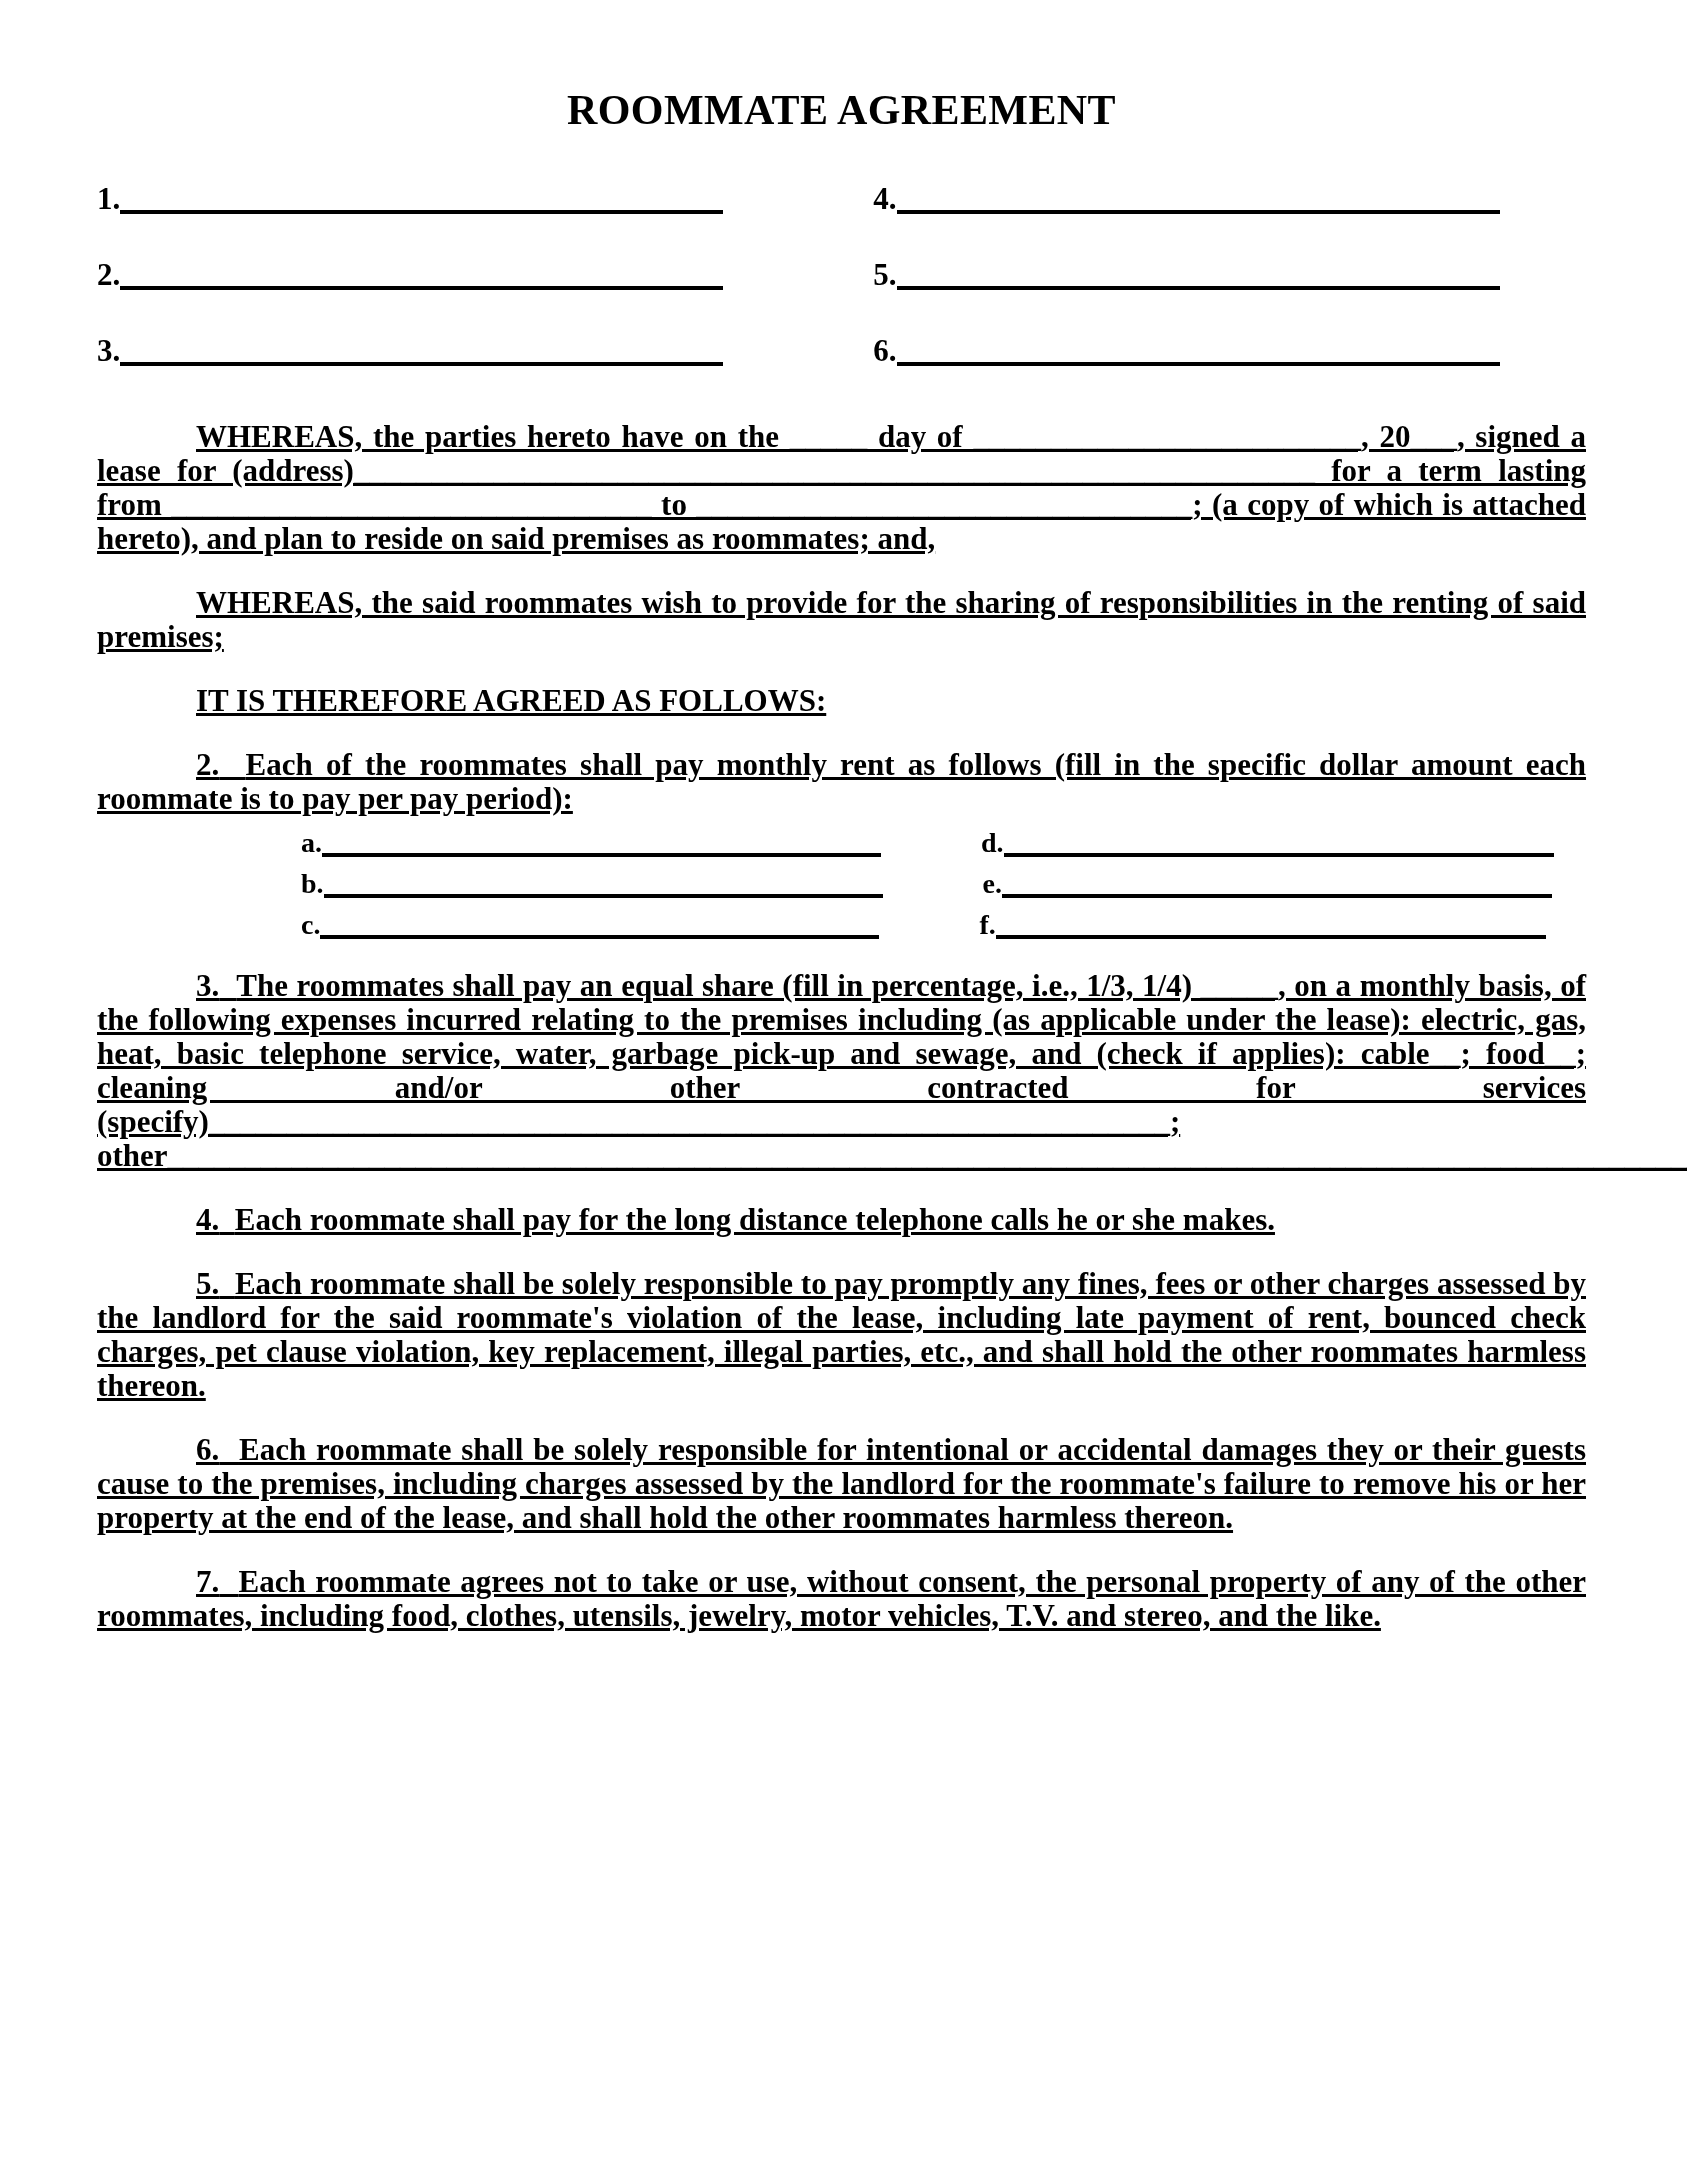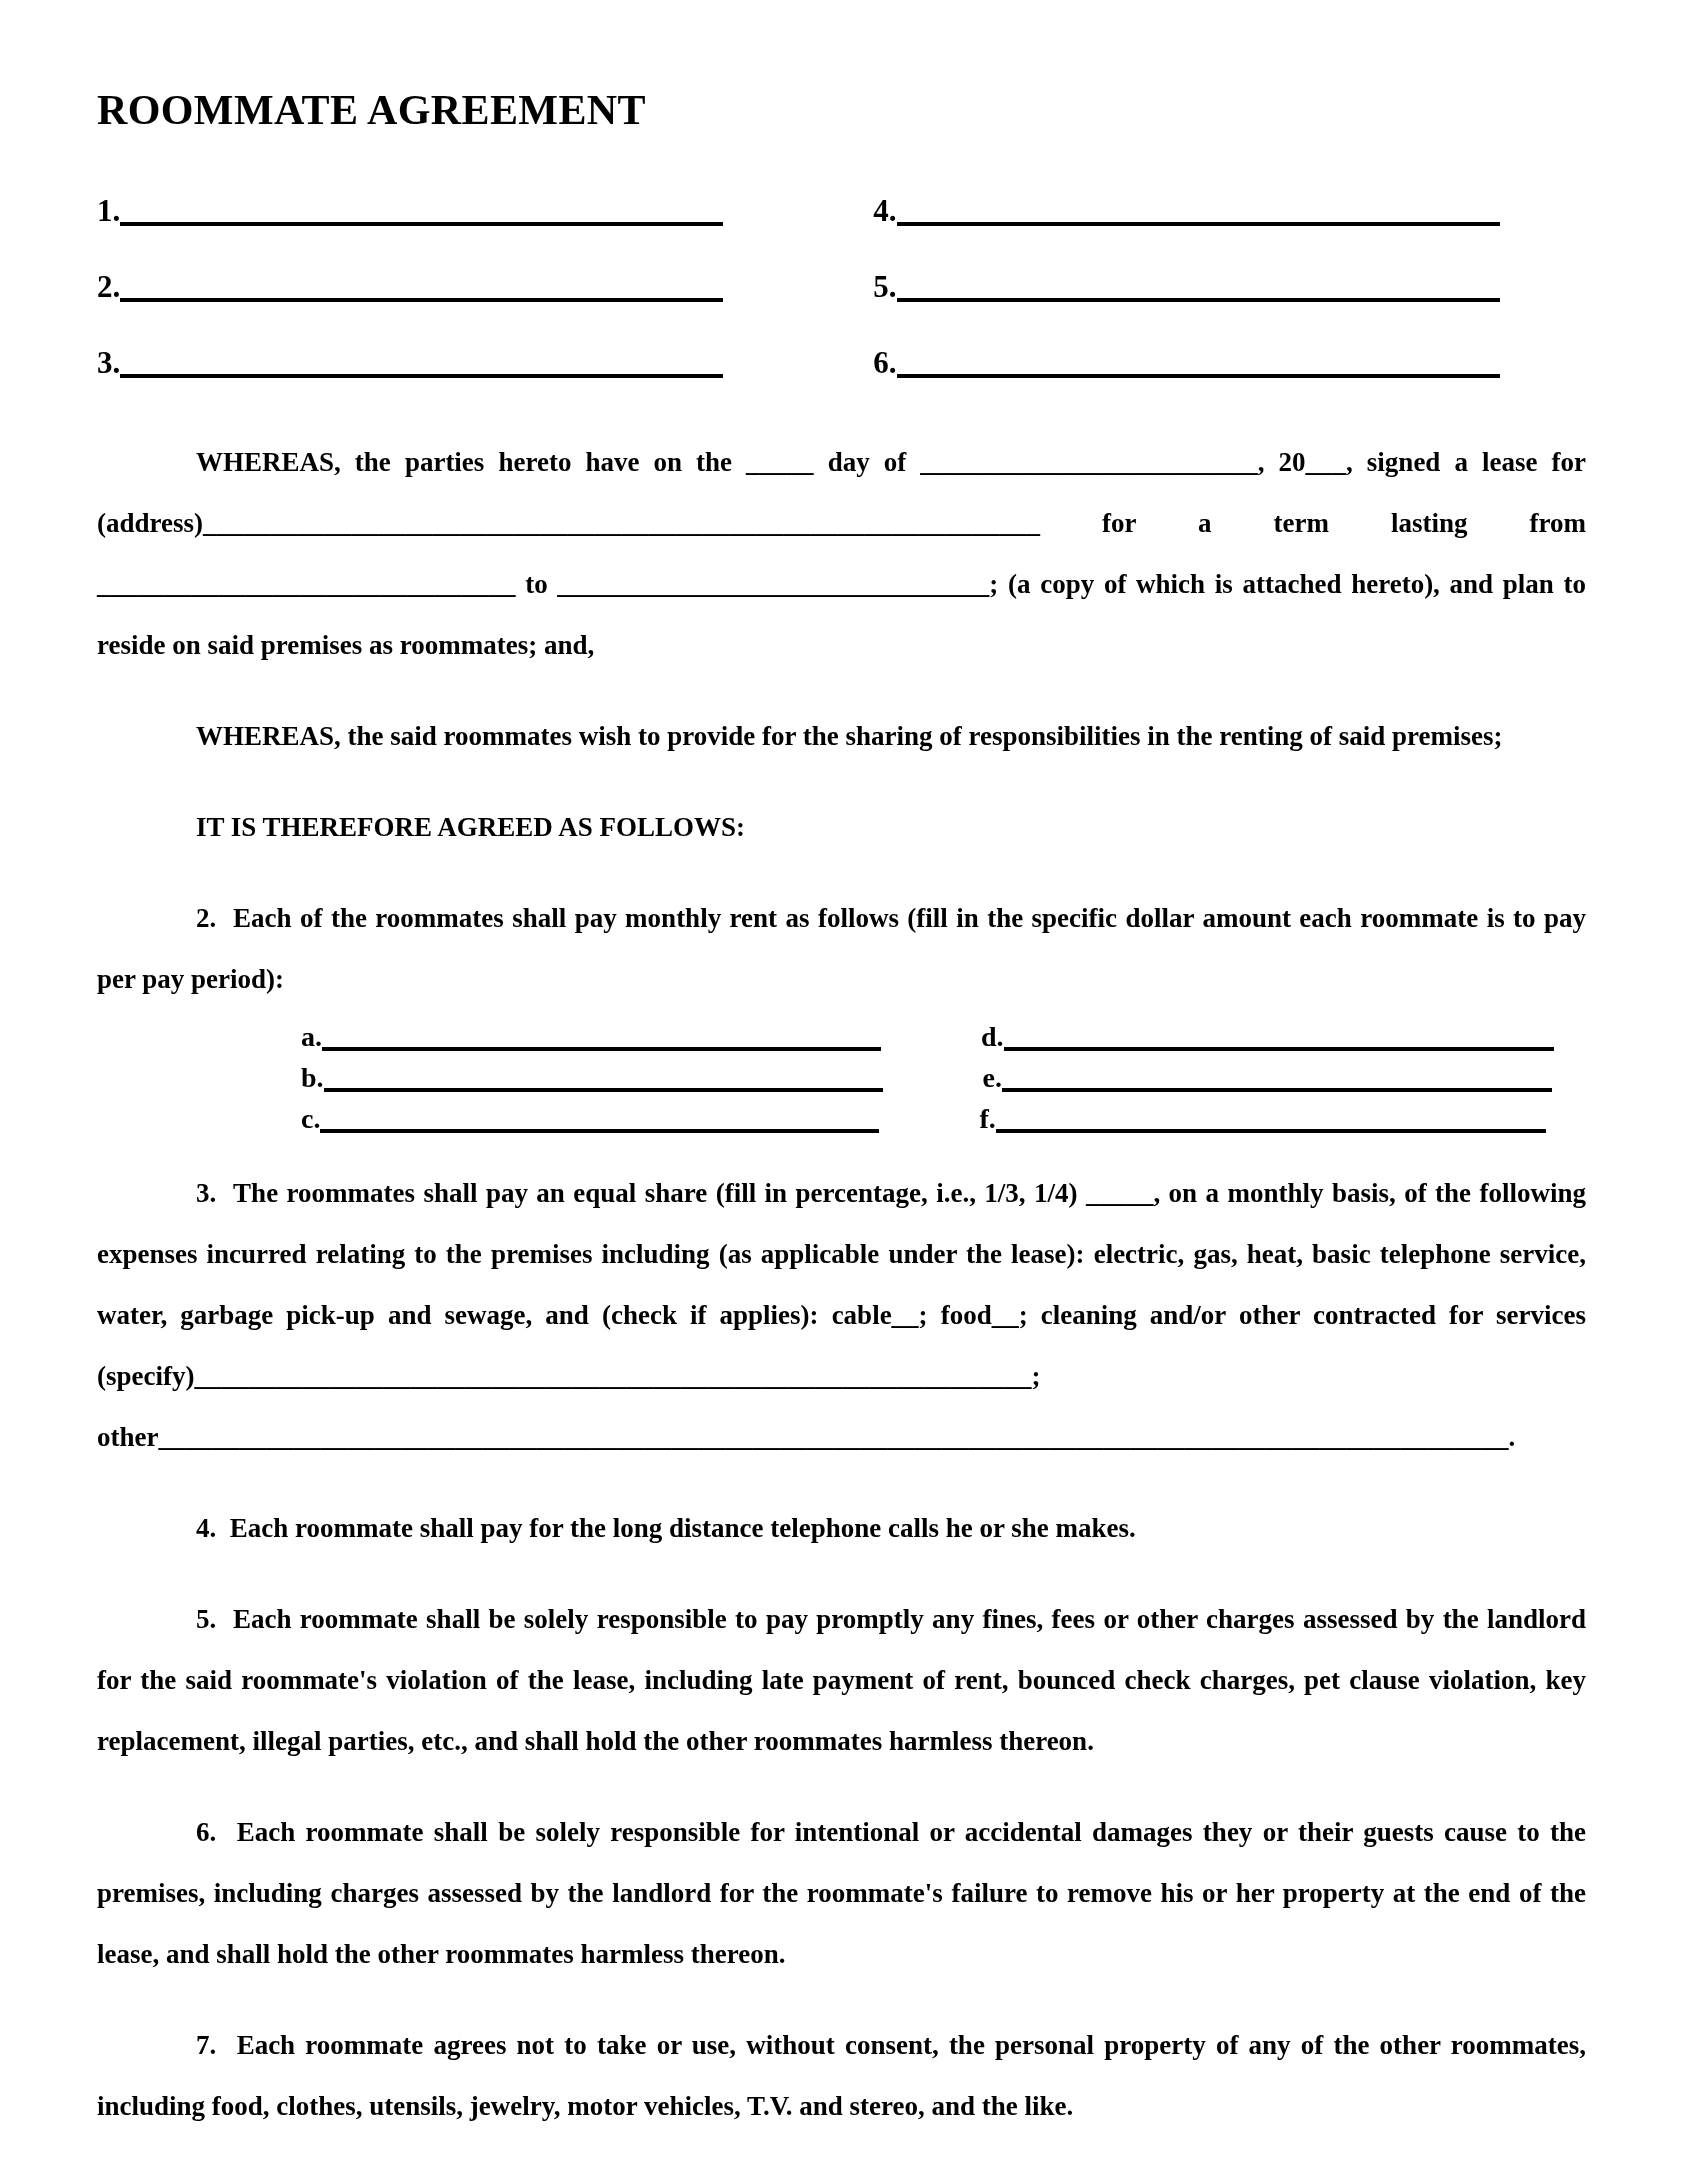--- a/index.html
+++ b/index.html
@@ -4,37 +4,37 @@
 <style>
   * { margin:0; padding:0; box-sizing:border-box; }
   html,body { background:#ffffff; }
   body {
     width:1687px; height:2184px; overflow:hidden;
     font-family:"Liberation Serif", serif;
     font-weight:bold; color:#000;
   }
   .page { width:100%; height:100%; padding:86px 101px 0 97px; background:#fff; }
 
-  .title { font-size:42px; line-height:1.15; letter-spacing:0.4px; margin-bottom:52px; }
+  .title { text-align:center; font-size:42px; line-height:1.15; letter-spacing:0.4px; margin-bottom:40px; }
 
   .intro { font-size:35px; line-height:50px; margin-bottom:35px; }
 
   
   .party-rows { margin-bottom:54px; font-size:31px; }
   .party-row { display:flex; align-items:flex-end; margin-bottom:36px; height:40px; }
   .party-row:last-child { margin-bottom:0; }
   .plabel { line-height:1; }
   .blank { display:inline-block; border-bottom:4.4px solid #000; }
   .party-blank { width:603px; height:37px; }
   .pcol2 { margin-left:150px; }
 
   
   p.body {
-    font-size:27px; line-height:61px; text-align:justify;
-    text-indent:99px; margin-bottom:30px;
+    font-size:31px; line-height:34px; text-align:justify;
+    text-indent:99px; margin-bottom:30px;text-decoration:underline;
   }
   p.tight { margin-bottom:0; }
   .agreed { margin-bottom:35px; }
 
   
   .rent-block { margin:0 0 30px 204px; font-size:28px; }
   .rent-row { display:flex; align-items:flex-end; height:41px; }
   .rlabel { line-height:1; }
   .rent-blank { width:559px; height:33px; }
   .rcol2 { margin-left:100px; }

